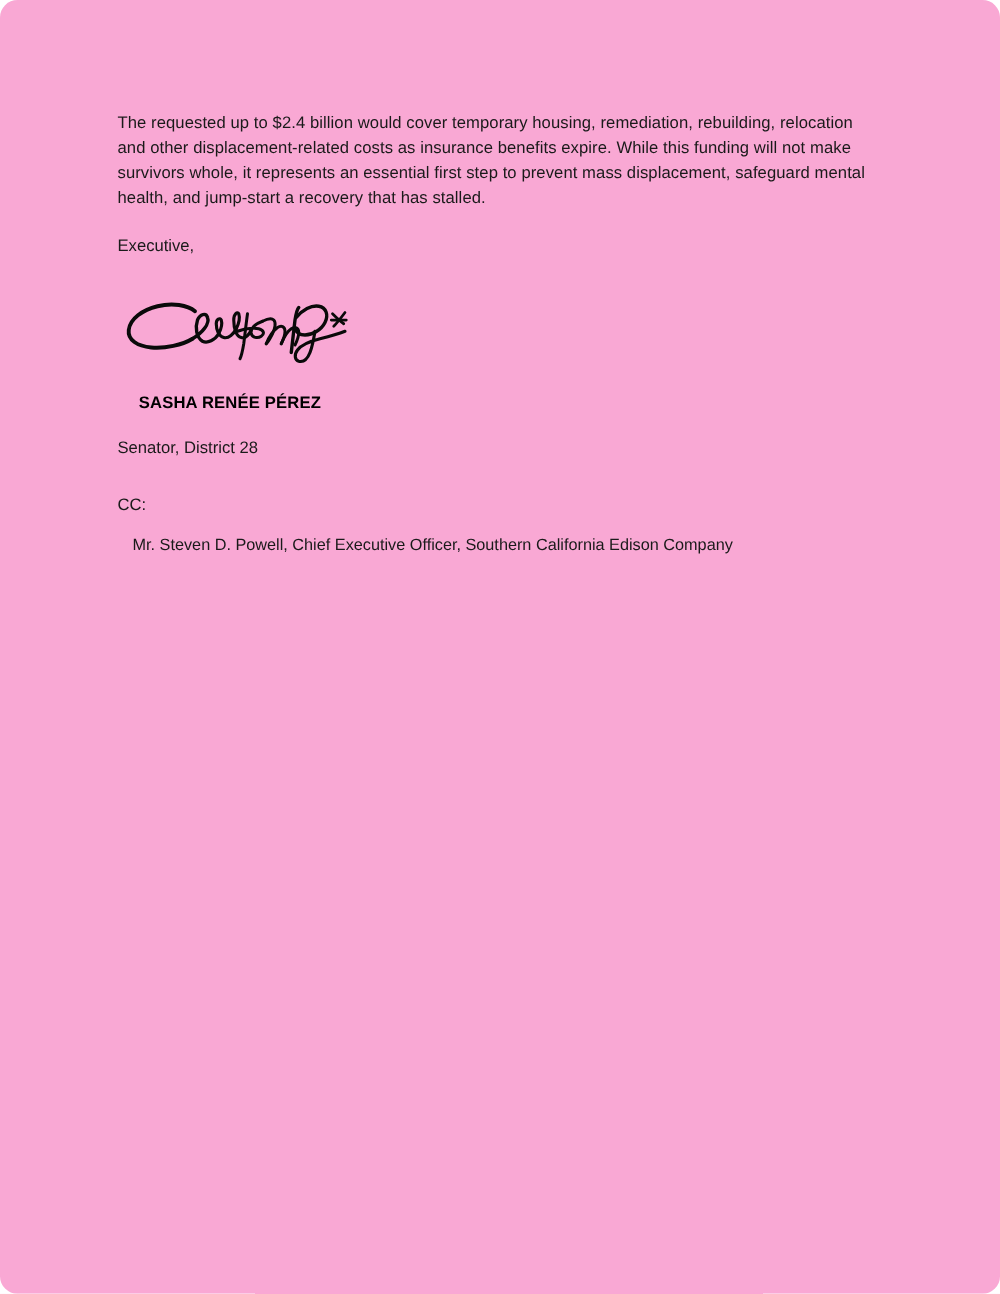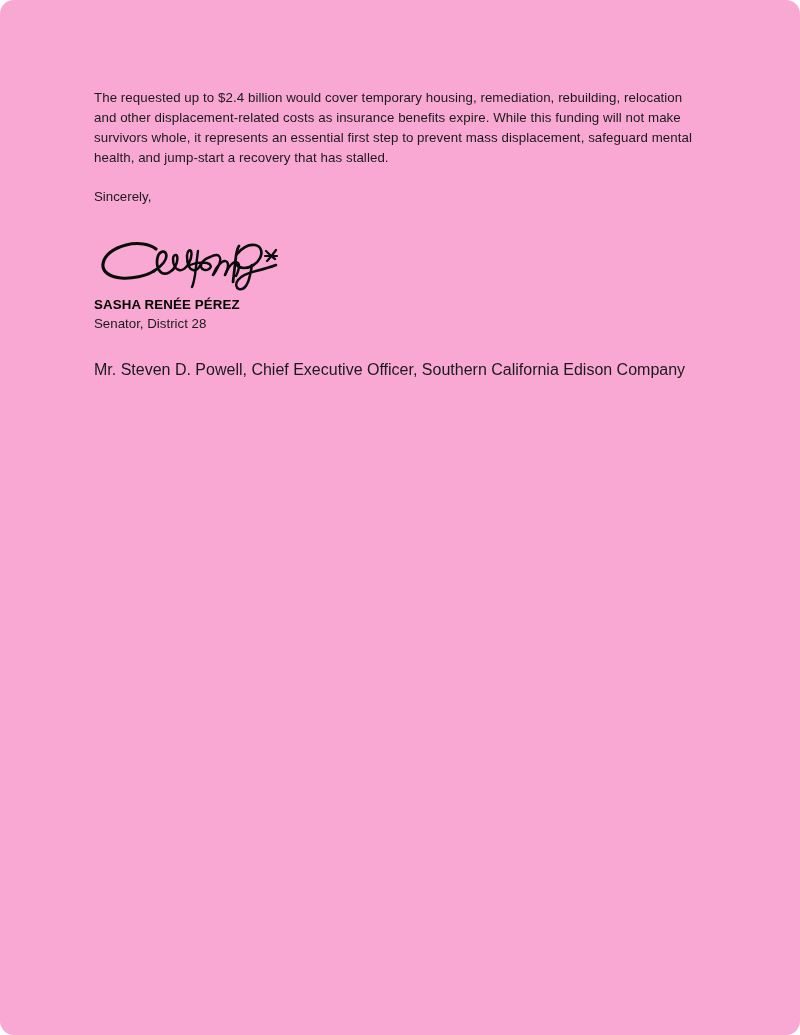--- a/index.html
+++ b/index.html
@@ -48,54 +48,54 @@
   .signature-svg {
     display: block;
     width: 190px;
     height: 55px;
   }
   .signer-name {
     font-size: 13.3px;
     line-height: 19px;
     font-weight: bold;
     color: #000000;
-    margin: 0;
+    margin: 17px;
     letter-spacing: 0.01em;
   }
   .signer-title {
     font-size: 13.3px;
     line-height: 19px;
     color: #1a1a1a;
     margin: 0;
   }
   .cc-block {
     margin-top: 27px;
   }
   .cc-label {
     font-size: 13.3px;
     line-height: 20px;
     color: #1a1a1a;
     margin: 0;
   }
   .cc-recipient {
-    font-size: 16px;
+    font-size: 13px;
     line-height: 20px;
     color: #1a1a1a;
-    margin: 0;
+    margin: 12px;
   }
 </style>
 </head>
 <body>
 
 <div class="page">
   <div class="content">
 
     <p class="para">The requested up to $2.4 billion would cover temporary housing, remediation, rebuilding, relocation and other displacement-related costs as insurance benefits expire. While this funding will not make survivors whole, it represents an essential first step to prevent mass displacement, safeguard mental health, and jump-start a recovery that has stalled.</p>
 
-    <p class="closing">Sincerely,</p>
+    <p class="closing">Executive,</p>
 
     <div class="signature-block">
       <svg class="signature-svg" viewBox="0 0 190 55" xmlns="http://www.w3.org/2000/svg" aria-hidden="true">
         <g fill="none" stroke="#0a0a0a" stroke-linecap="round" stroke-linejoin="round">
           <path d="M62 12 C56 7, 44 5, 32 8 C20 11, 10 18, 9 27 C8 35, 16 40, 27 41 C38 42, 52 39, 60 34" stroke-width="3.1"></path>
           <path d="M60 34 C68 29, 74 22, 72 17 C71 13, 66 14, 64 19 C62 25, 63 33, 68 36 C72 38, 78 35, 81 30" stroke-width="2.7"></path>
           <path d="M81 30 C83 26, 84 22, 83 19 C82 17, 79 18, 79 22 C79 27, 81 32, 85 33 C89 34, 93 30, 95 26" stroke-width="2.5"></path>
           <path d="M95 26 C97 22, 98 17, 97 14 C96 12, 93 14, 93 19 C93 26, 95 32, 99 33 C102 34, 105 31, 107 27" stroke-width="2.5"></path>
           <path d="M104 14 C103 21, 102 30, 101 38 C100 44, 99 48, 98 50" stroke-width="2.4"></path>
           <path d="M96 28 C101 26, 108 25, 113 26 C117 27, 118 30, 115 32 C112 34, 108 33, 107 30 C106 26, 110 22, 116 20" stroke-width="2.4"></path>
@@ -109,17 +109,18 @@
           <path d="M182 13 C179 17, 176 21, 173 24" stroke-width="2.2"></path>
           <path d="M171 19 L183 19" stroke-width="2.2"></path>
         </g>
       </svg>
     </div>
 
     <p class="signer-name">SASHA RENÉE PÉREZ</p>
     <p class="signer-title">Senator, District 28</p>
 
     <div class="cc-block">
+      <p class="cc-label">CC:</p>
       <p class="cc-recipient">Mr. Steven D. Powell, Chief Executive Officer, Southern California Edison Company</p>
     </div>
 
   </div>
 </div>
 
 </body></html>

